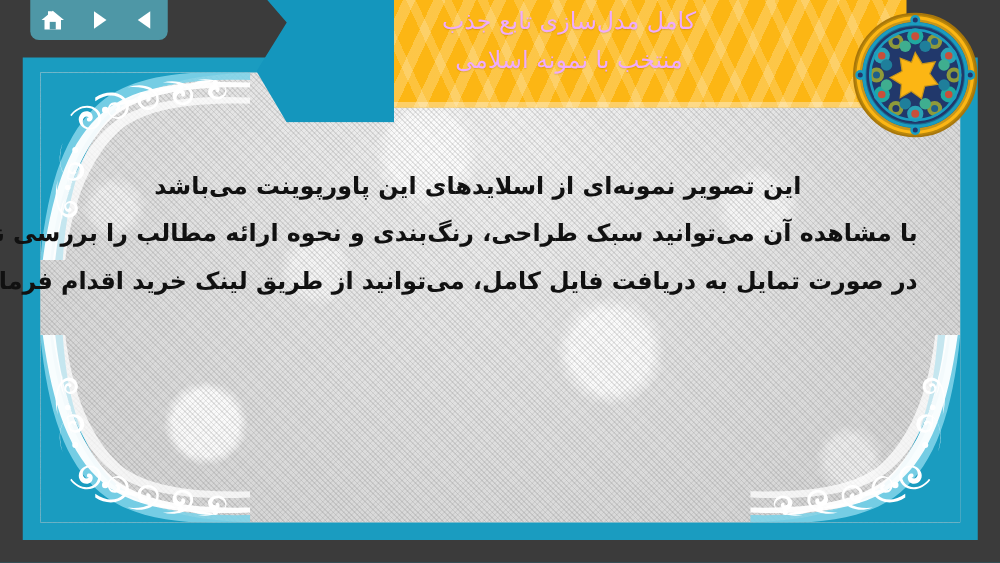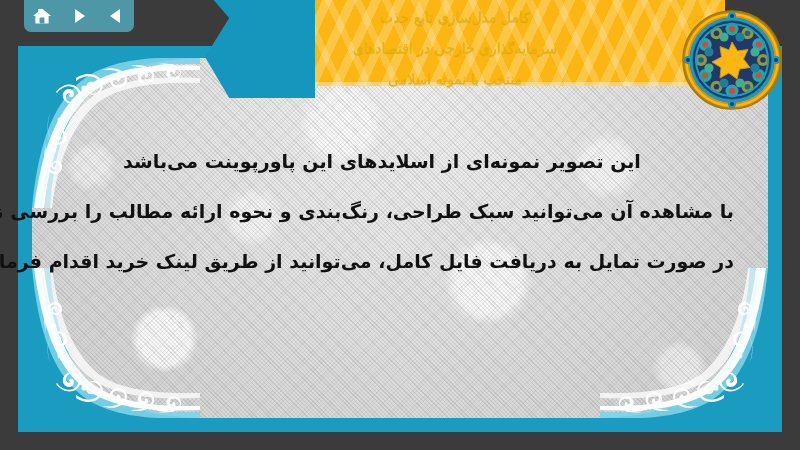--- a/index.html
+++ b/index.html
@@ -142,22 +142,22 @@
     height: 4px;
     background: rgba(255,255,255,.35);
   }
 
   #title {
     position: absolute;
     left: 230px;
     top: 2px;
     width: 450px;
     text-align: center;
-    color: #eab308;
-    font-size: 14px;
+    color: #f0abfc;
+    font-size: 19px;
     line-height: 31px;
     font-weight: 400;
     z-index: 35;
     direction: rtl;
     text-shadow: 0 1px 1px rgba(0,0,0,.12);
     pointer-events: none;
   }
   #title div { white-space: nowrap; }
 
   
@@ -178,21 +178,21 @@
     top: 130px;
     width: 704px;
     z-index: 25;
     direction: rtl;
     text-align: center;
     color: #111111;
     font-size: 19px;
     line-height: 38px;
     font-weight: 600;
   }
-  #body-text div { white-space: nowrap; margin-top: 12px; }
+  #body-text div { white-space: nowrap; }
 </style>
 </head>
 <body>
 
 <div id="stage">
 
   <div id="navbar">
     <div class="navbtn" title="back">
       <svg width="20" height="20" viewBox="0 0 20 20">
         <polygon points="14,3 14,17 4,10" fill="#ffffff"></polygon>
@@ -306,21 +306,20 @@
     </div>
   </div>
 
   <div id="ribbon">
     <div id="ribbon-yellow"></div>
     <div id="ribbon-teal"></div>
   </div>
 
   <div id="title">
     <div>کامل مدل‌سازی تابع جذب</div>
-    <div>سرمایه‌گذاری خارجی در اقتصادهای</div>
     <div>منتخب با نمونه اسلامی</div>
   </div>
 
   <div id="medallion">
     <svg width="104" height="104" viewBox="0 0 104 104" xmlns="http://www.w3.org/2000/svg">
       <defs>
         <clipPath id="medclip">
             <circle cx="52" cy="52" r="48"></circle>
           </clipPath>
       </defs>

